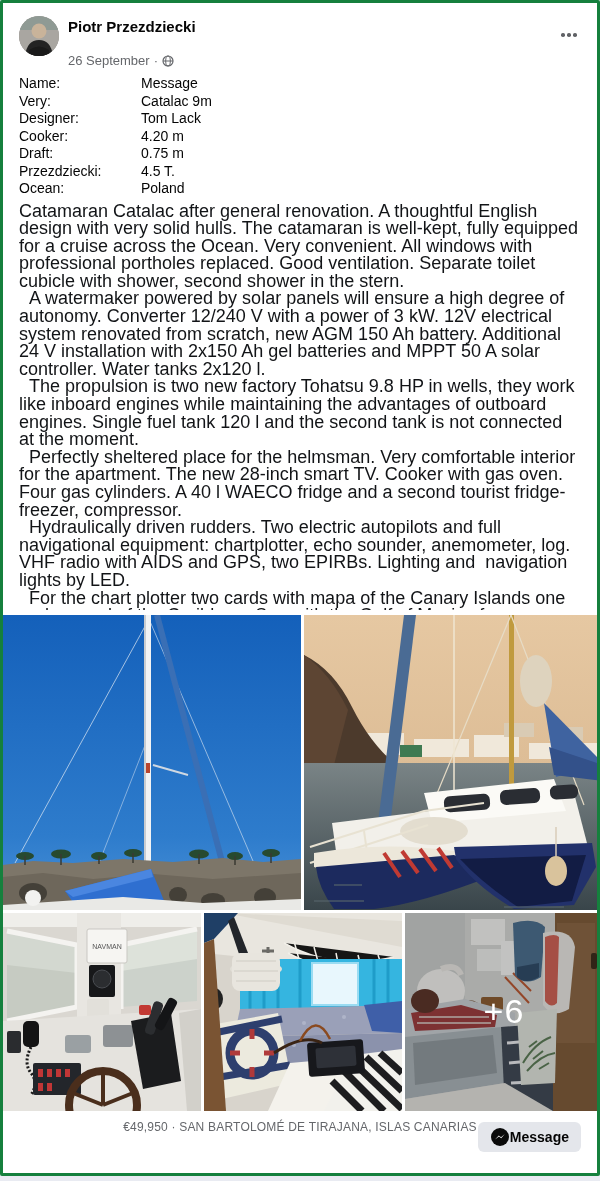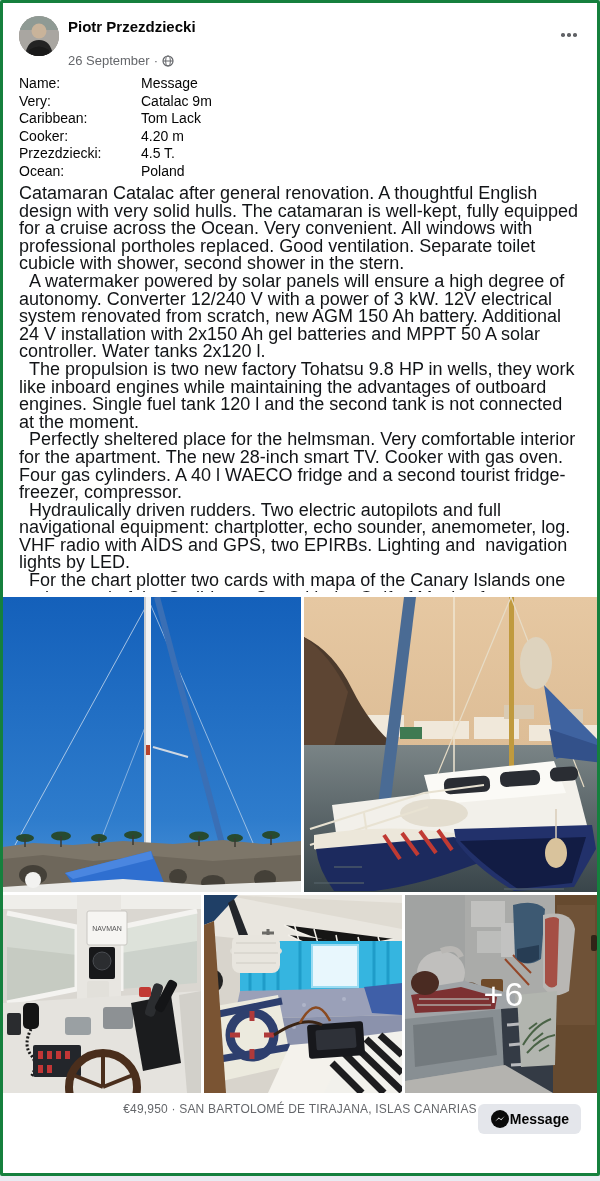--- a/index.html
+++ b/index.html
@@ -104,26 +104,30 @@
   <div class="specs">
     <div class="spec-row">
         <span class="spec-label">Name:</span>
         <span class="spec-value">Message</span>
       </div>
     <div class="spec-row">
         <span class="spec-label">Very:</span>
         <span class="spec-value">Catalac 9m</span>
       </div>
     <div class="spec-row">
-        <span class="spec-label">Caribbean:</span>
+        <span class="spec-label">Designer:</span>
         <span class="spec-value">Tom Lack</span>
       </div>
     <div class="spec-row">
         <span class="spec-label">Cooker:</span>
         <span class="spec-value">4.20 m</span>
+      </div>
+    <div class="spec-row">
+        <span class="spec-label">Draft:</span>
+        <span class="spec-value">0.75 m</span>
       </div>
     <div class="spec-row">
         <span class="spec-label">Przezdziecki:</span>
         <span class="spec-value">4.5 T.</span>
       </div>
     <div class="spec-row">
         <span class="spec-label">Ocean:</span>
         <span class="spec-value">Poland</span>
       </div>
   </div>

